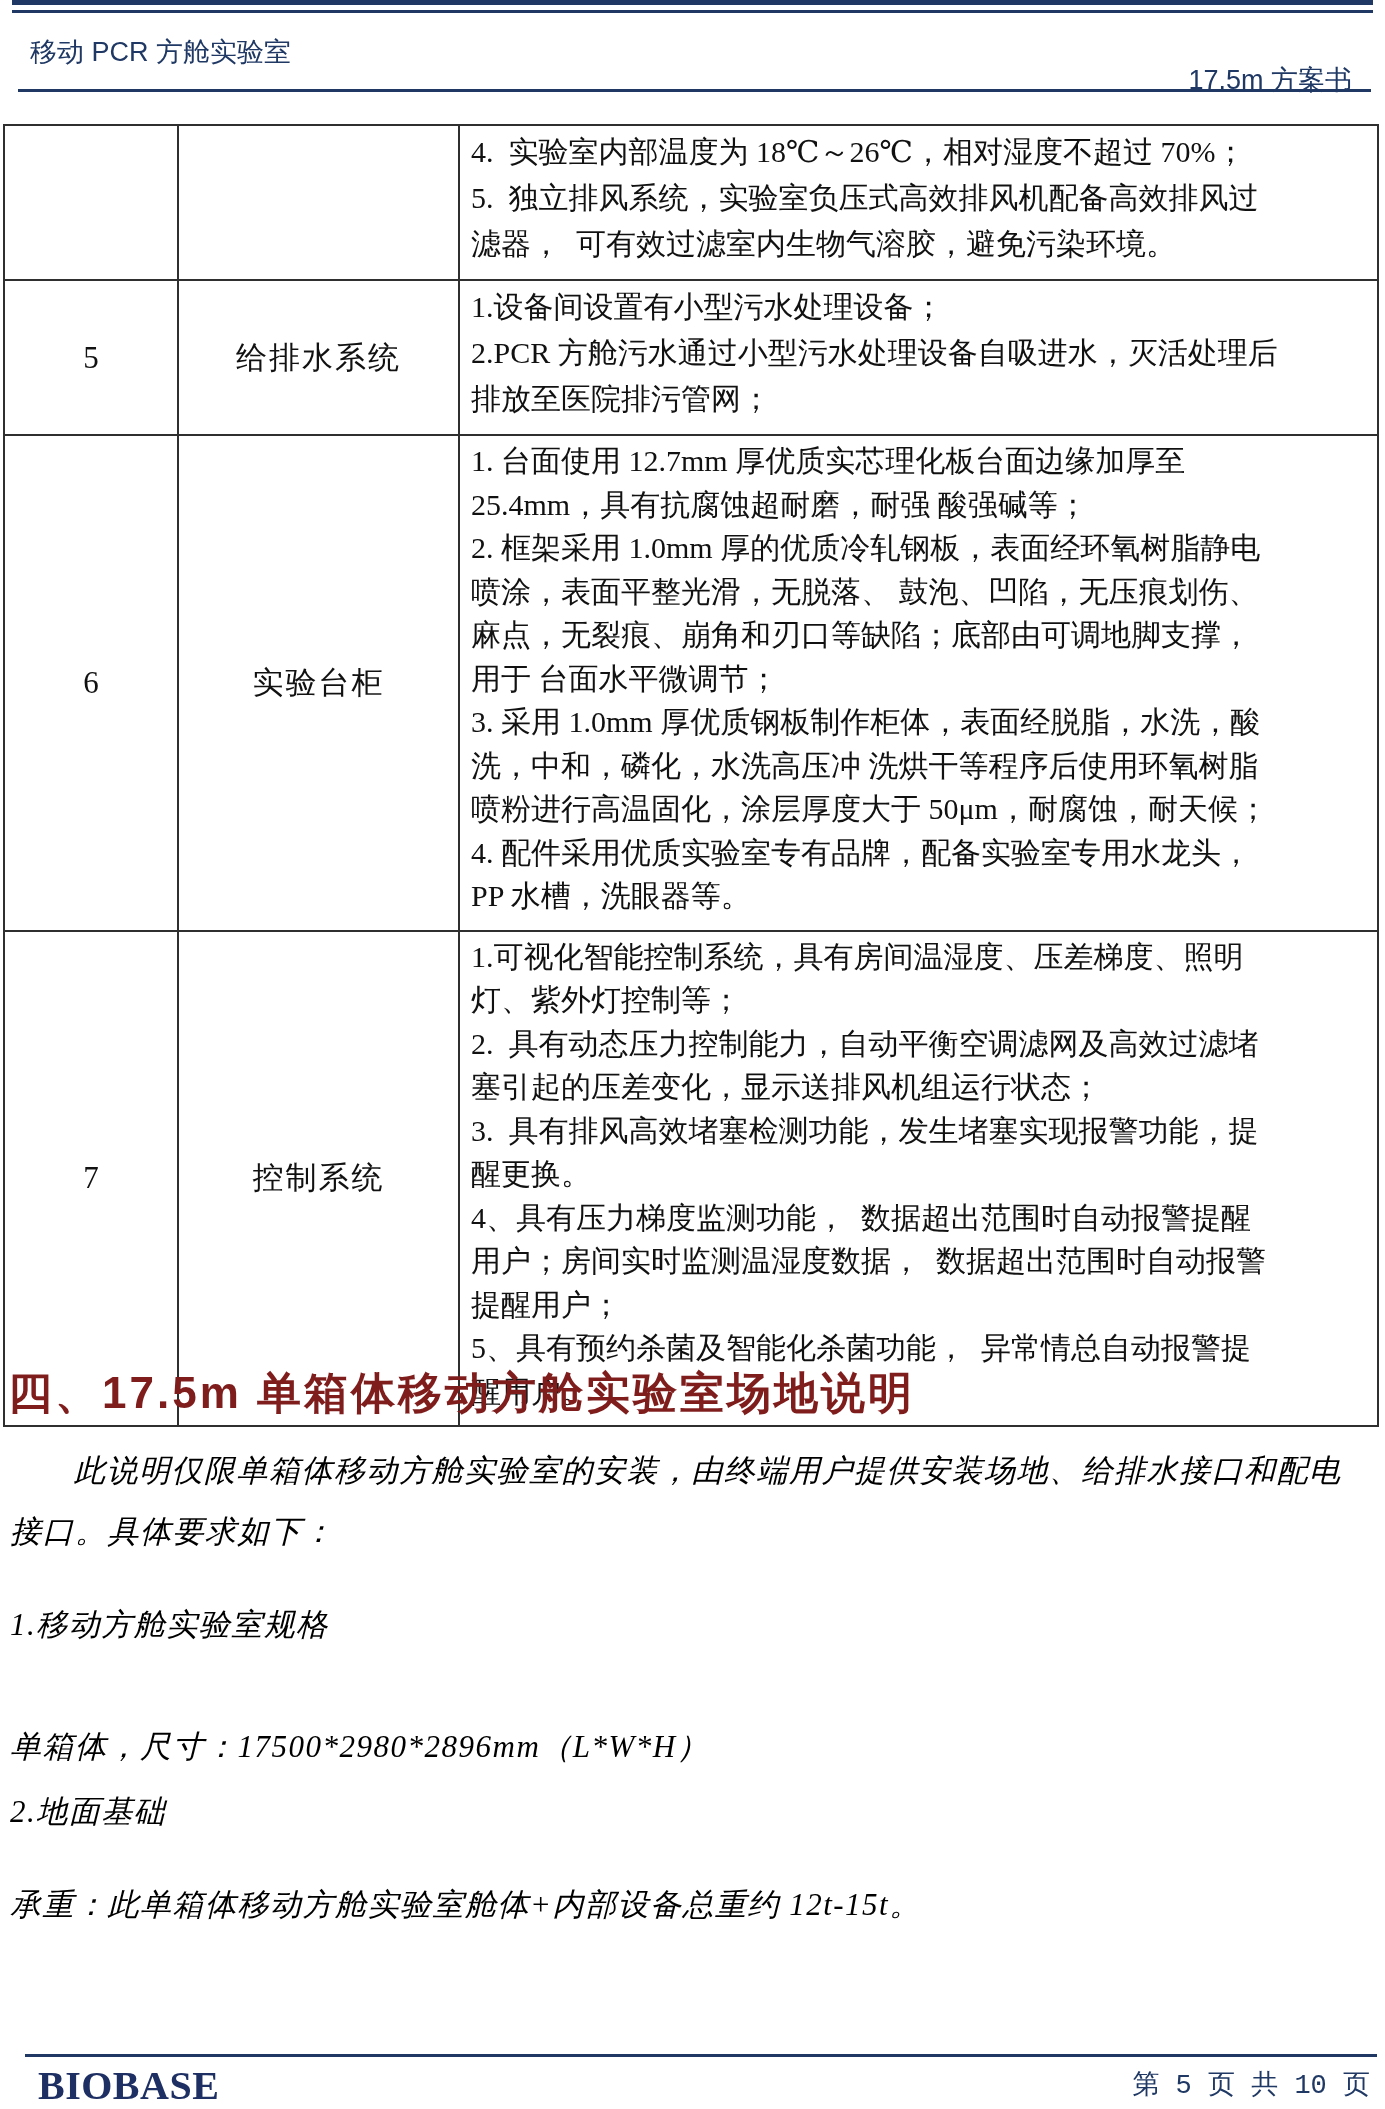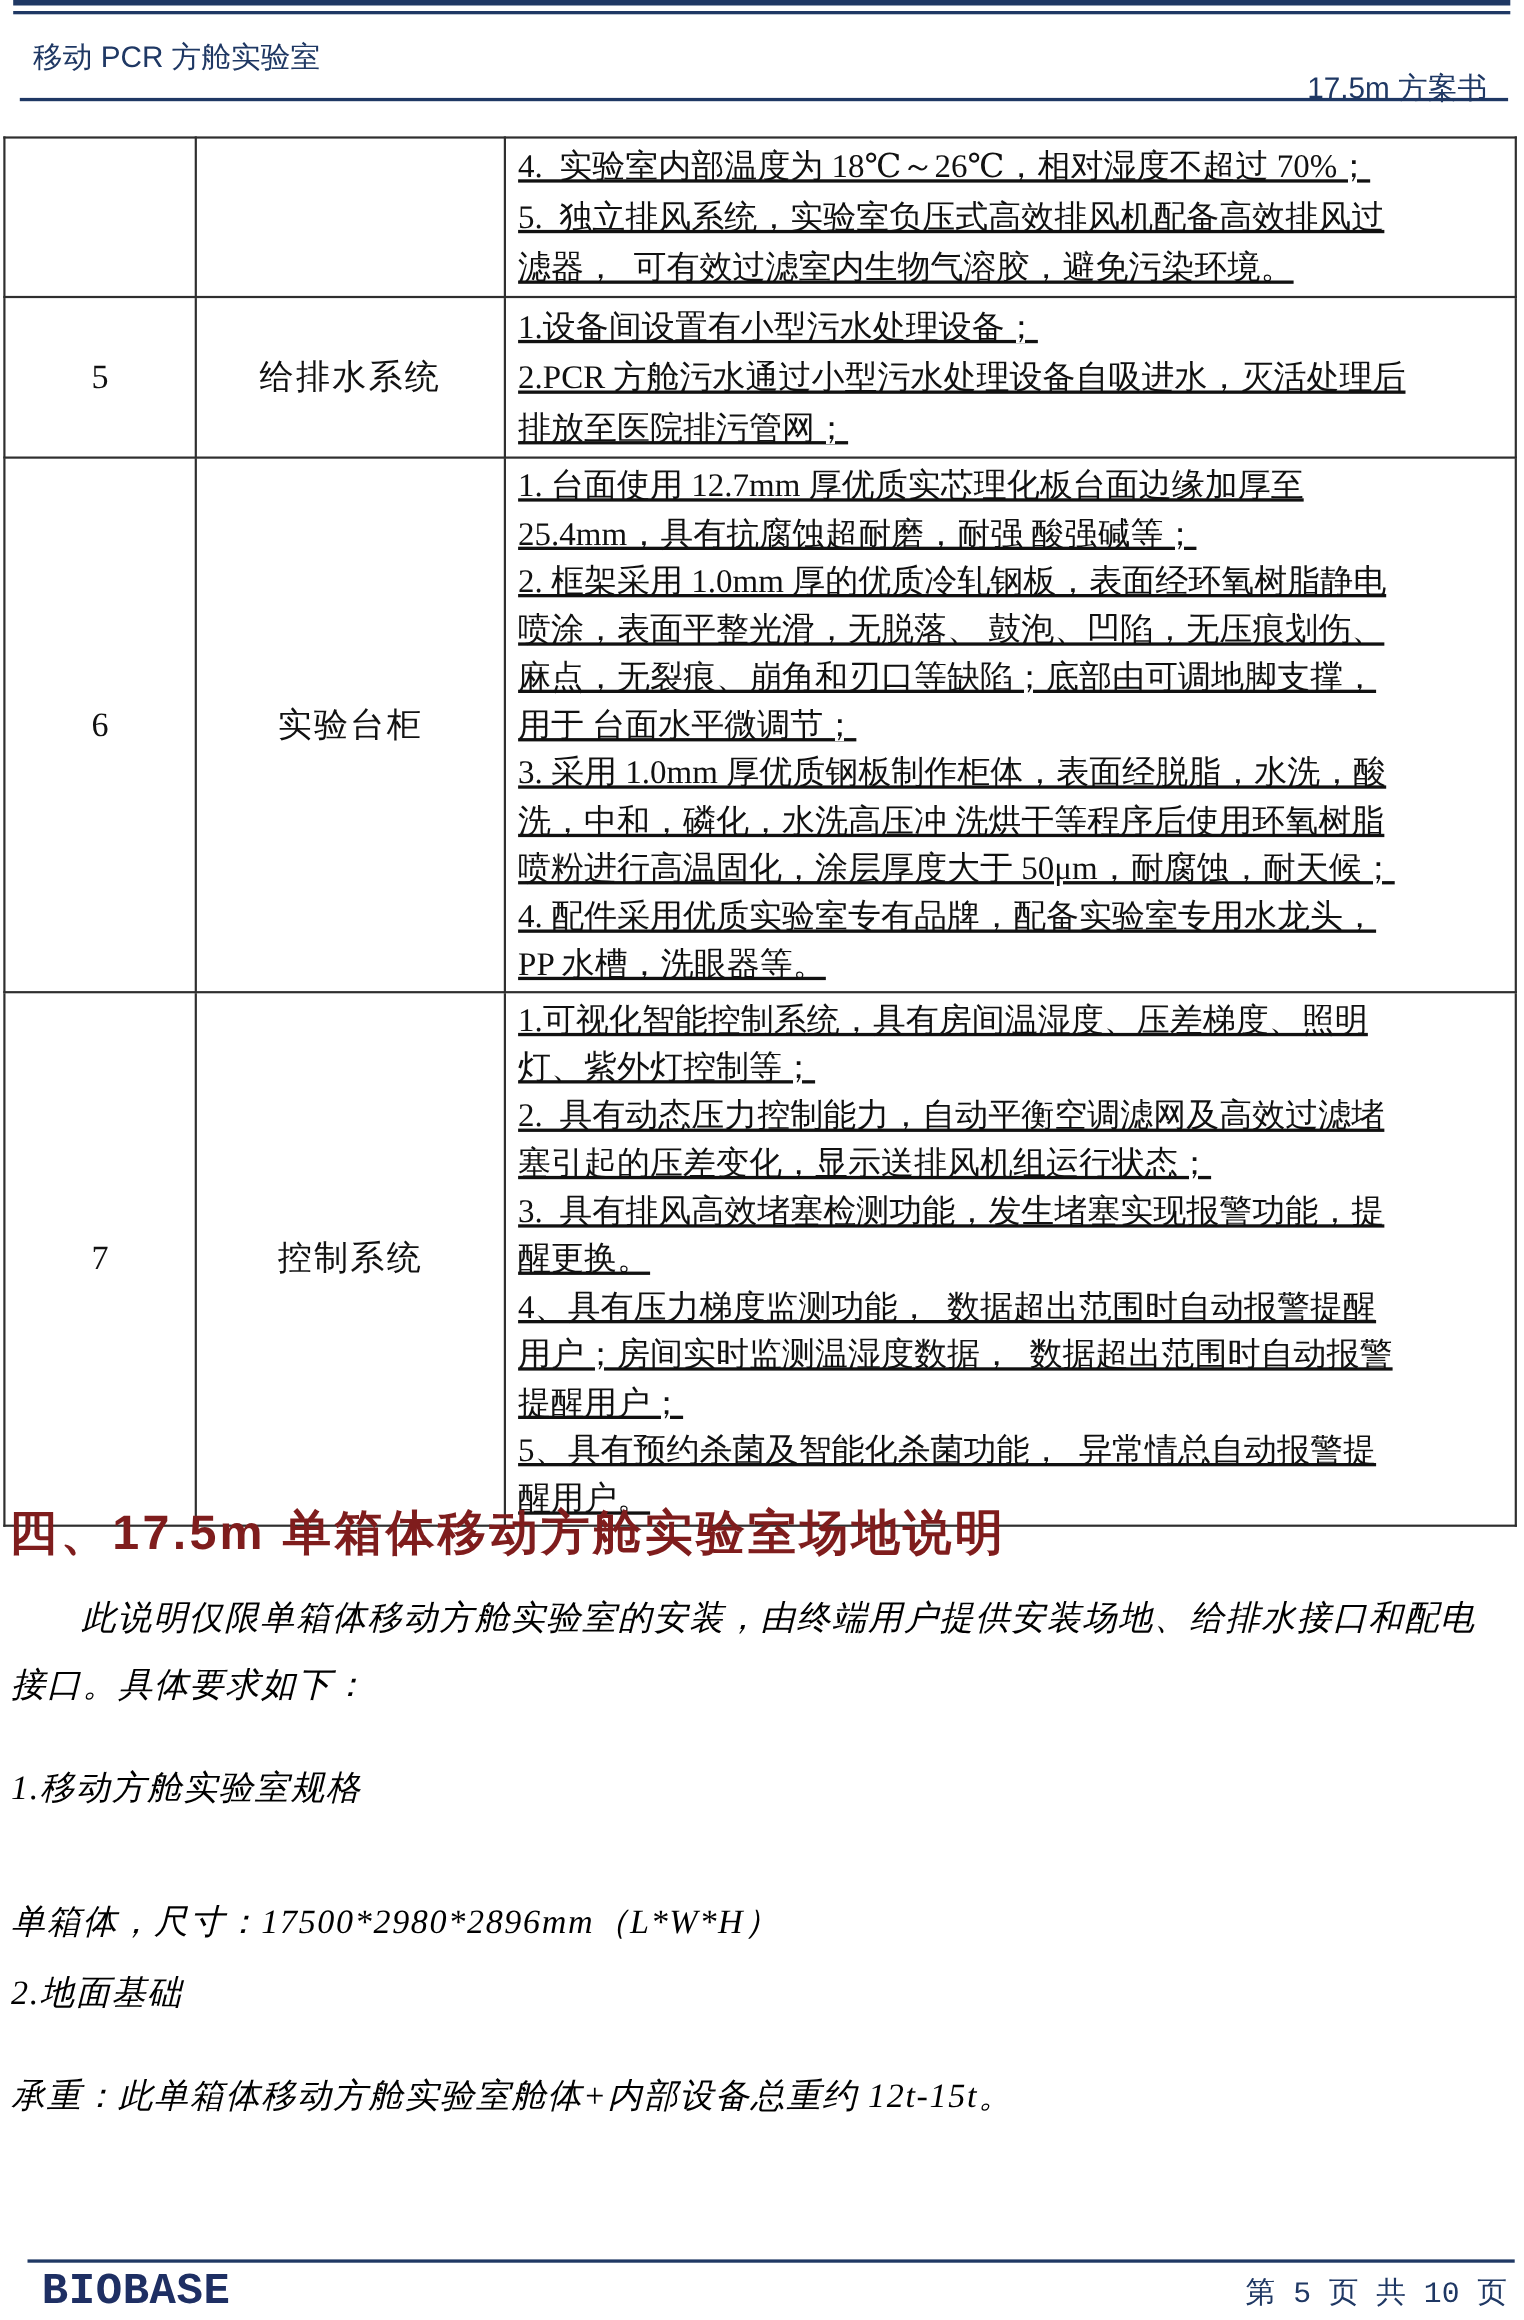--- a/index.html
+++ b/index.html
@@ -23,21 +23,21 @@
   .hdr-left  { left:30px; }
   .hdr-right { right:33px;margin-top:28px; }
 
   table.spec {
     position:absolute; left:3px; top:124px; width:1374px;
     border-collapse:collapse; table-layout:fixed;
   }
   table.spec td { border:2px solid var(--border); vertical-align:middle; }
   td.c-no  { text-align:center; font-size:31px; }
   td.c-sys { text-align:center; font-size:31px; letter-spacing:2px; }
-  td.c-desc{ padding:3px 6px 2px 11px; font-size:30px;text-decoration:underline; }
+  td.c-desc{ padding:3px 6px 12px 11px; font-size:30px; }
   .cell-line { white-space:pre; }
   tr.row-0 { height:131px; } tr.row-1 { height:146px; }
   tr.row-2 { height:480px; } tr.row-3 { height:478px; }
   tr.row-0 .cell-line, tr.row-1 .cell-line { line-height:46px; }
   tr.row-2 .cell-line, tr.row-3 .cell-line { line-height:43.5px; }
 
   .section-heading {
     position:absolute; left:8px; top:1364px;
     font-family:"Liberation Sans","DejaVu Sans",sans-serif;
     font-size:44px; font-weight:bold; letter-spacing:3px; color:#7f1d1d; white-space:pre;
@@ -45,21 +45,21 @@
   .para {
     position:absolute; left:10px; right:8px; font-size:31px; letter-spacing:1.5px;
     white-space:pre; color:#000;font-style:italic;
   }
   .indent { padding-left:64px; }
   .p0 { top:1450px; } .p1 { top:1511px; } .p2 { top:1604px; }
   .p3 { top:1698px;margin-top:28px; } .p4 { top:1791px; } .p5 { top:1884px; }
 
   .brand-logo {
     position:absolute; left:38px; top:2062px;
-    font-family:Liberation Mono, monospace;
+    font-family:Liberation Serif, serif;
     font-size:40px; font-weight:bold; letter-spacing:0.5px; color:#1e2f63;
   }
   .page-number {
     position:absolute; right:15px; top:2066px; font-size:27px; color:var(--accent);
     font-family:Liberation Mono, monospace; white-space:pre;
   }
 </style>
 </head>
 <body>
 

